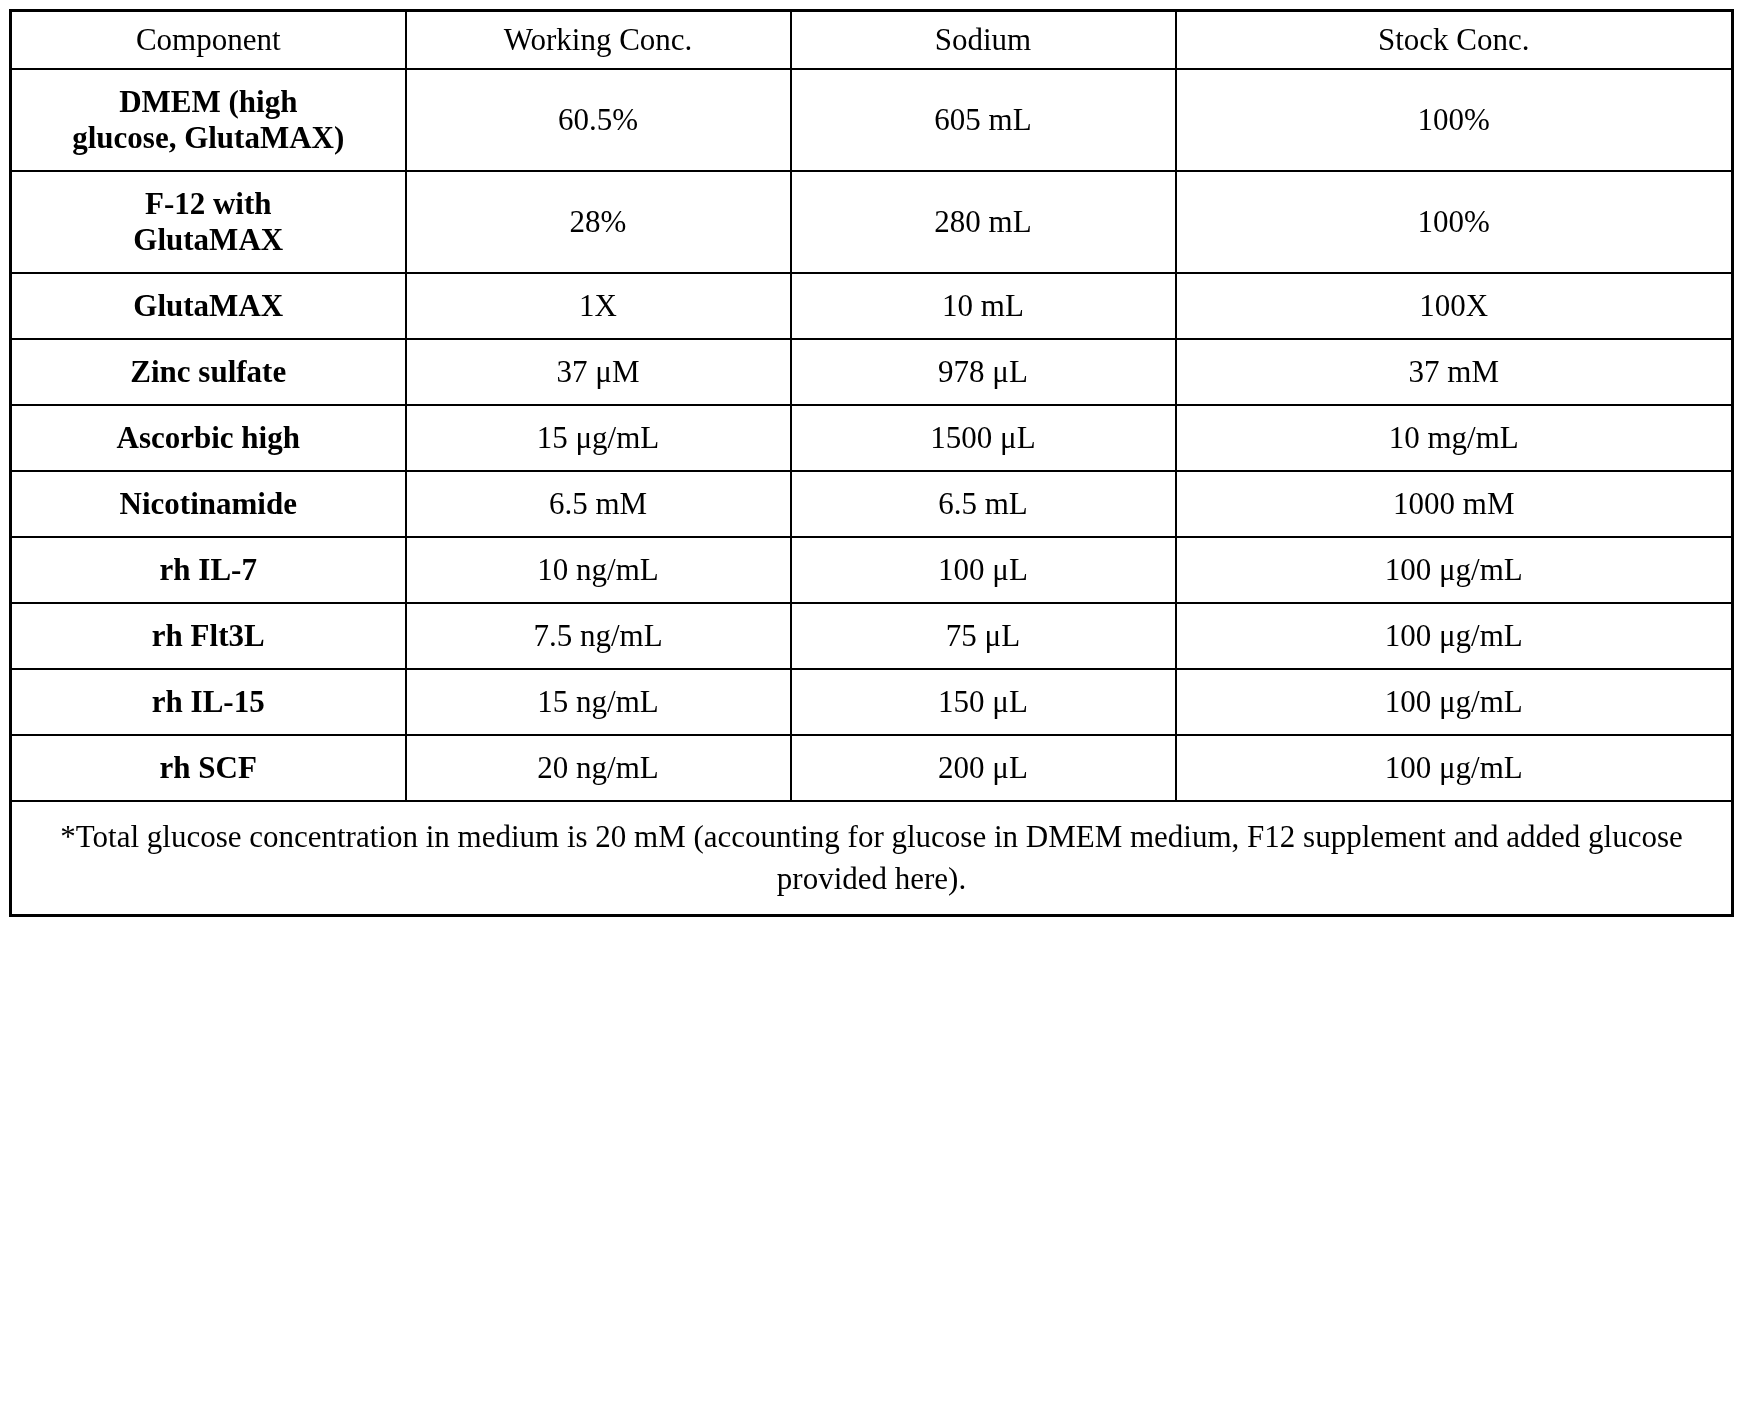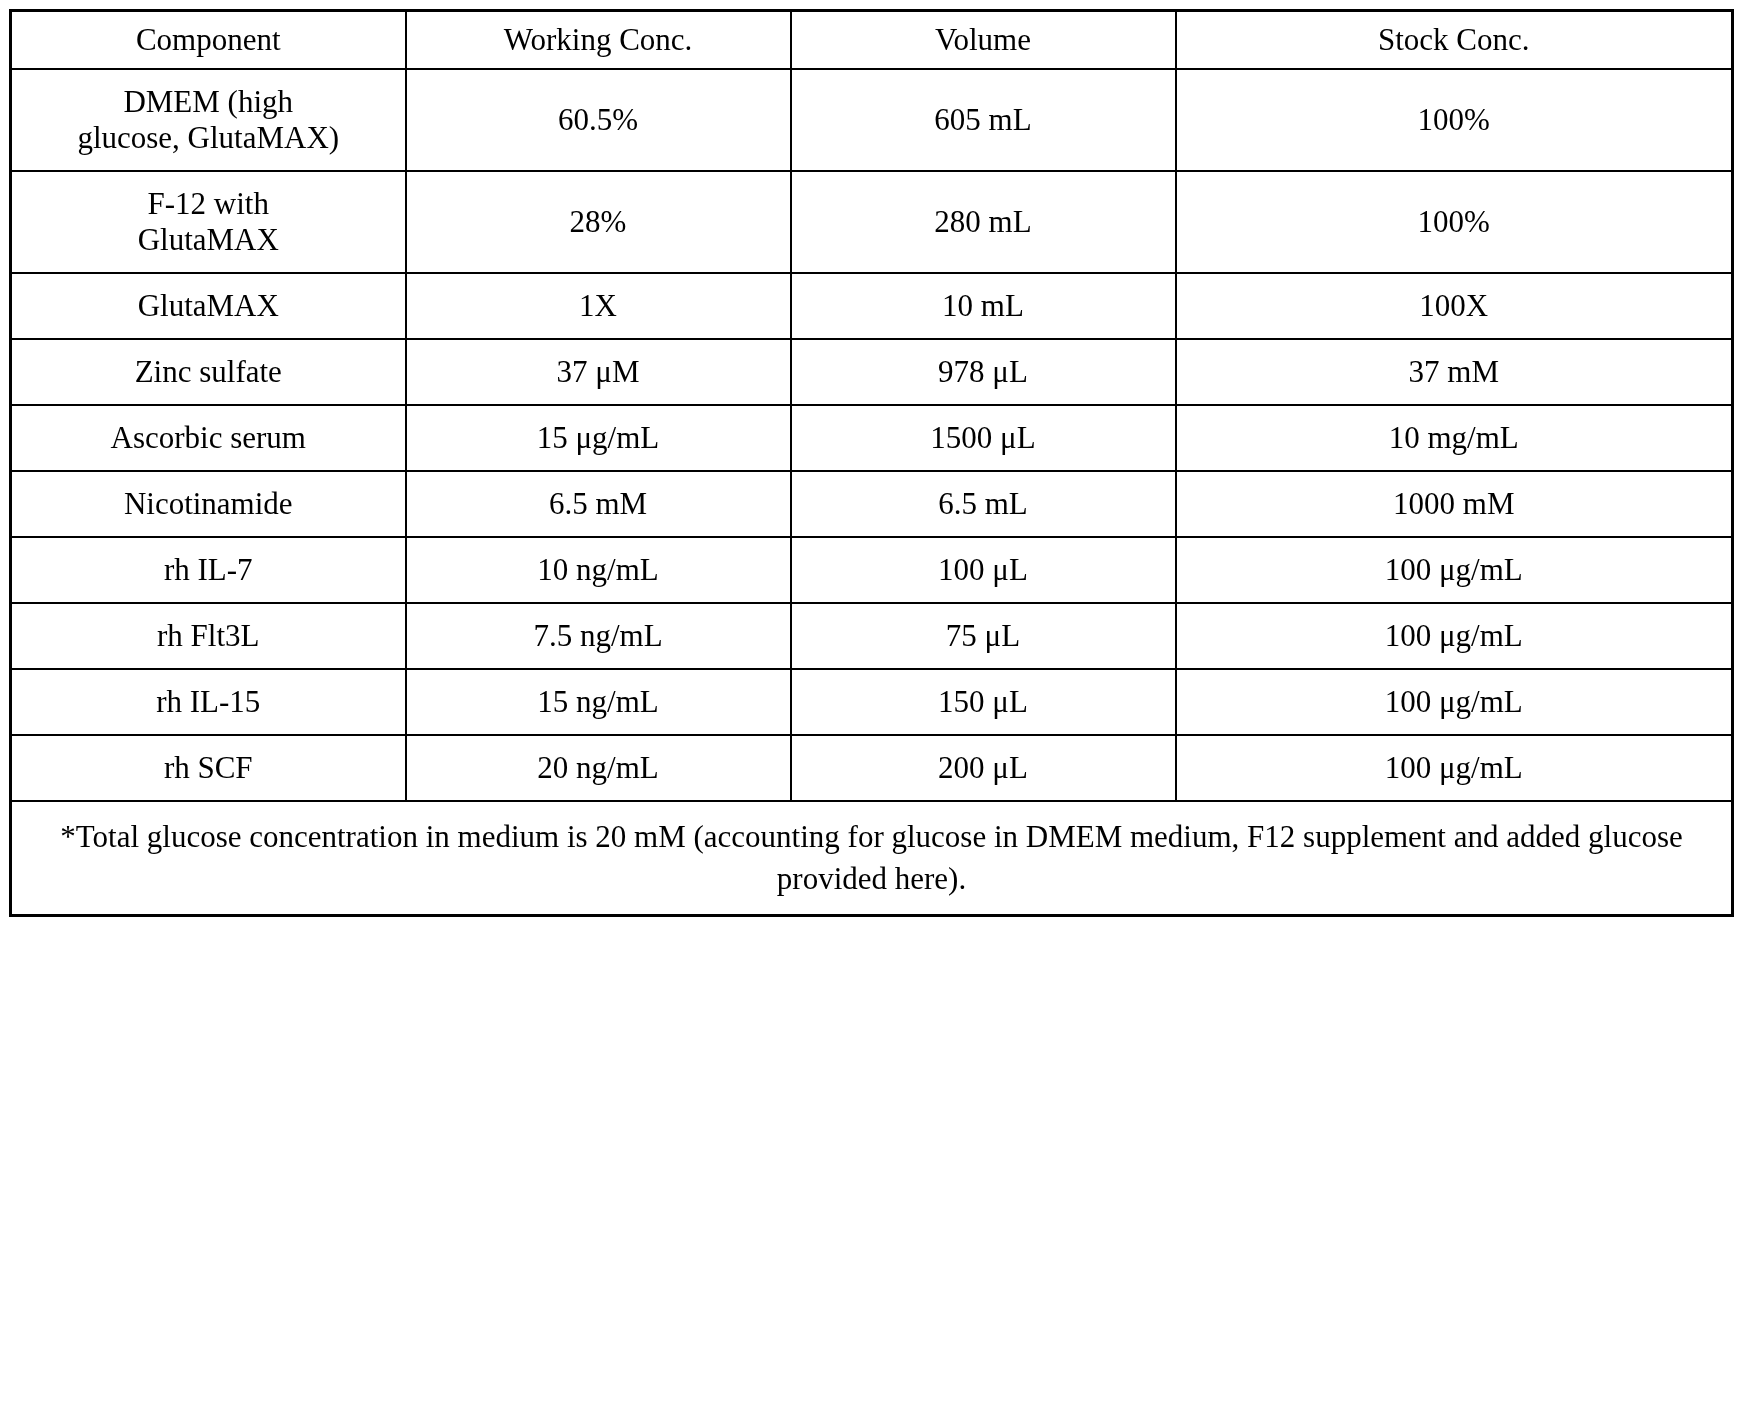--- a/index.html
+++ b/index.html
@@ -34,20 +34,21 @@
     padding: 10px 10px;
     vertical-align: middle;
   }
   table.media-table td {
     text-align: center;
     padding: 14px 6px;
     vertical-align: middle;
   }
   td.component-cell {
     white-space: pre-line;
+    font-weight: bold;
   }
   td.footnote-cell {
     text-align: left;
     padding: 14px 12px 26px 12px;
     line-height: 1.35;
   }
   col.c1 { width: 395px; }
   col.c2 { width: 385px; }
   col.c3 { width: 385px; }
   col.c4 { width: 557px; }
@@ -60,21 +61,21 @@
     <colgroup>
       <col class="c1">
         <col class="c2">
         <col class="c3">
         <col class="c4">
     </colgroup>
     <thead>
       <tr>
         <th>Component</th>
         <th>Working Conc.</th>
-        <th>Volume</th>
+        <th>Sodium</th>
         <th>Stock Conc.</th>
       </tr>
     </thead>
     <tbody>
       <tr>
         <td class="component-cell">DMEM (high
 glucose, GlutaMAX)</td>
         <td>60.5%</td>
         <td>605 mL</td>
         <td>100%</td>
@@ -92,21 +93,21 @@
         <td>10 mL</td>
         <td>100X</td>
       </tr>
       <tr>
         <td class="component-cell">Zinc sulfate</td>
         <td>37 μM</td>
         <td>978 μL</td>
         <td>37 mM</td>
       </tr>
       <tr>
-        <td class="component-cell">Ascorbic serum</td>
+        <td class="component-cell">Ascorbic high</td>
         <td>15 μg/mL</td>
         <td>1500 μL</td>
         <td>10 mg/mL</td>
       </tr>
       <tr>
         <td class="component-cell">Nicotinamide</td>
         <td>6.5 mM</td>
         <td>6.5 mL</td>
         <td>1000 mM</td>
       </tr>

